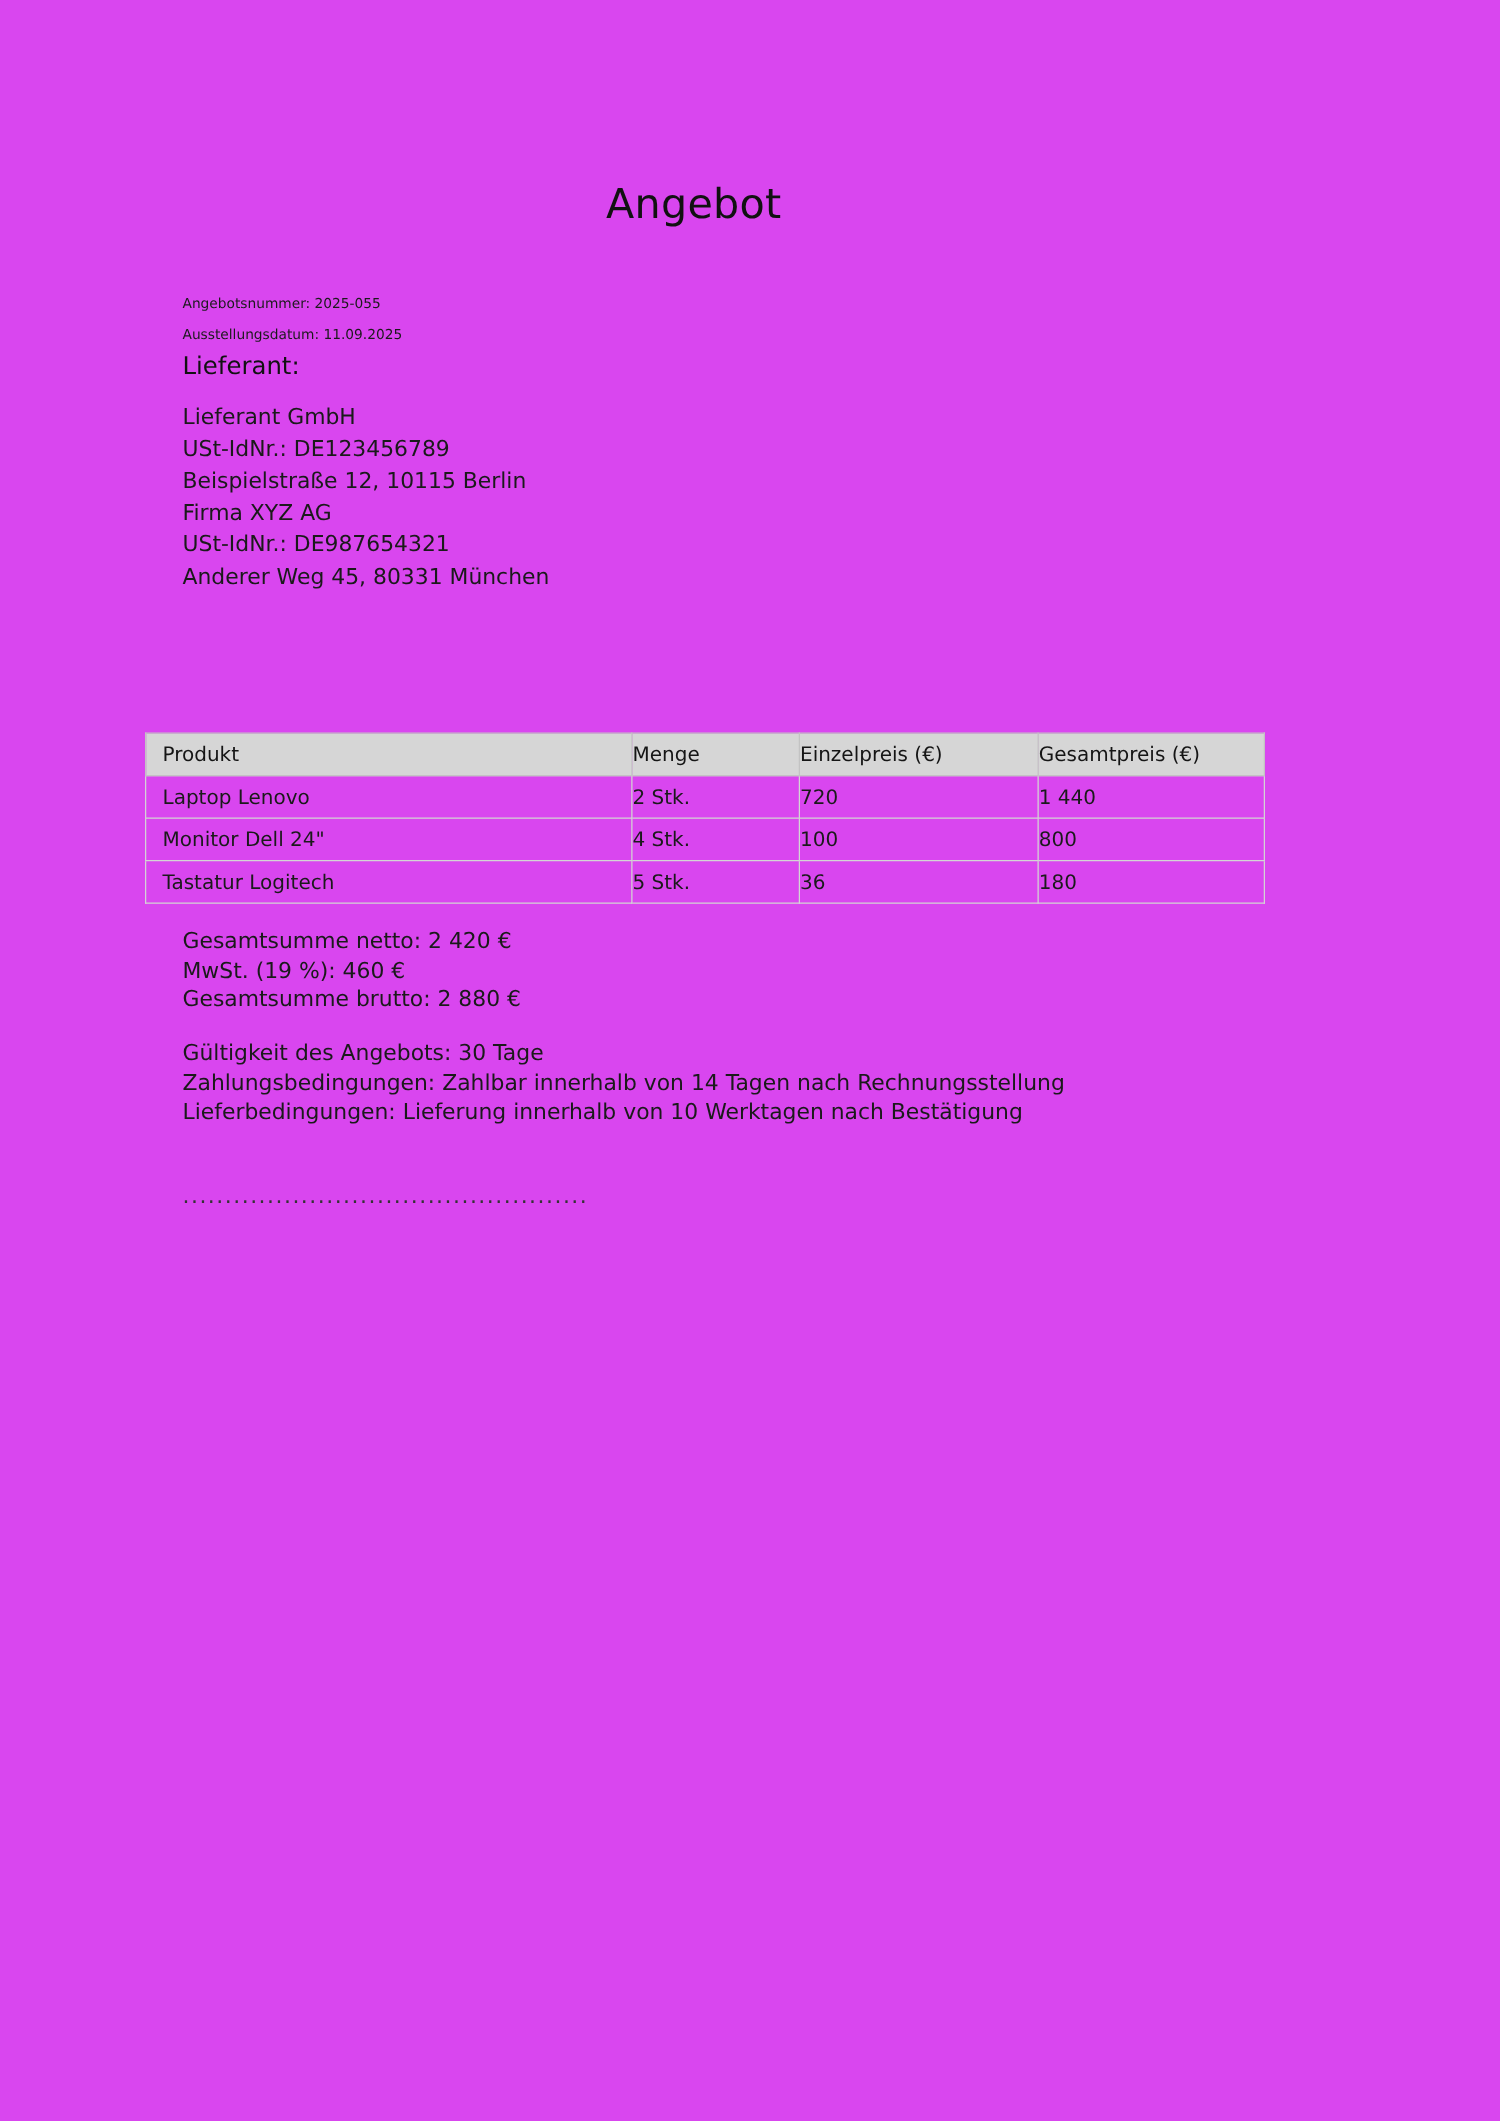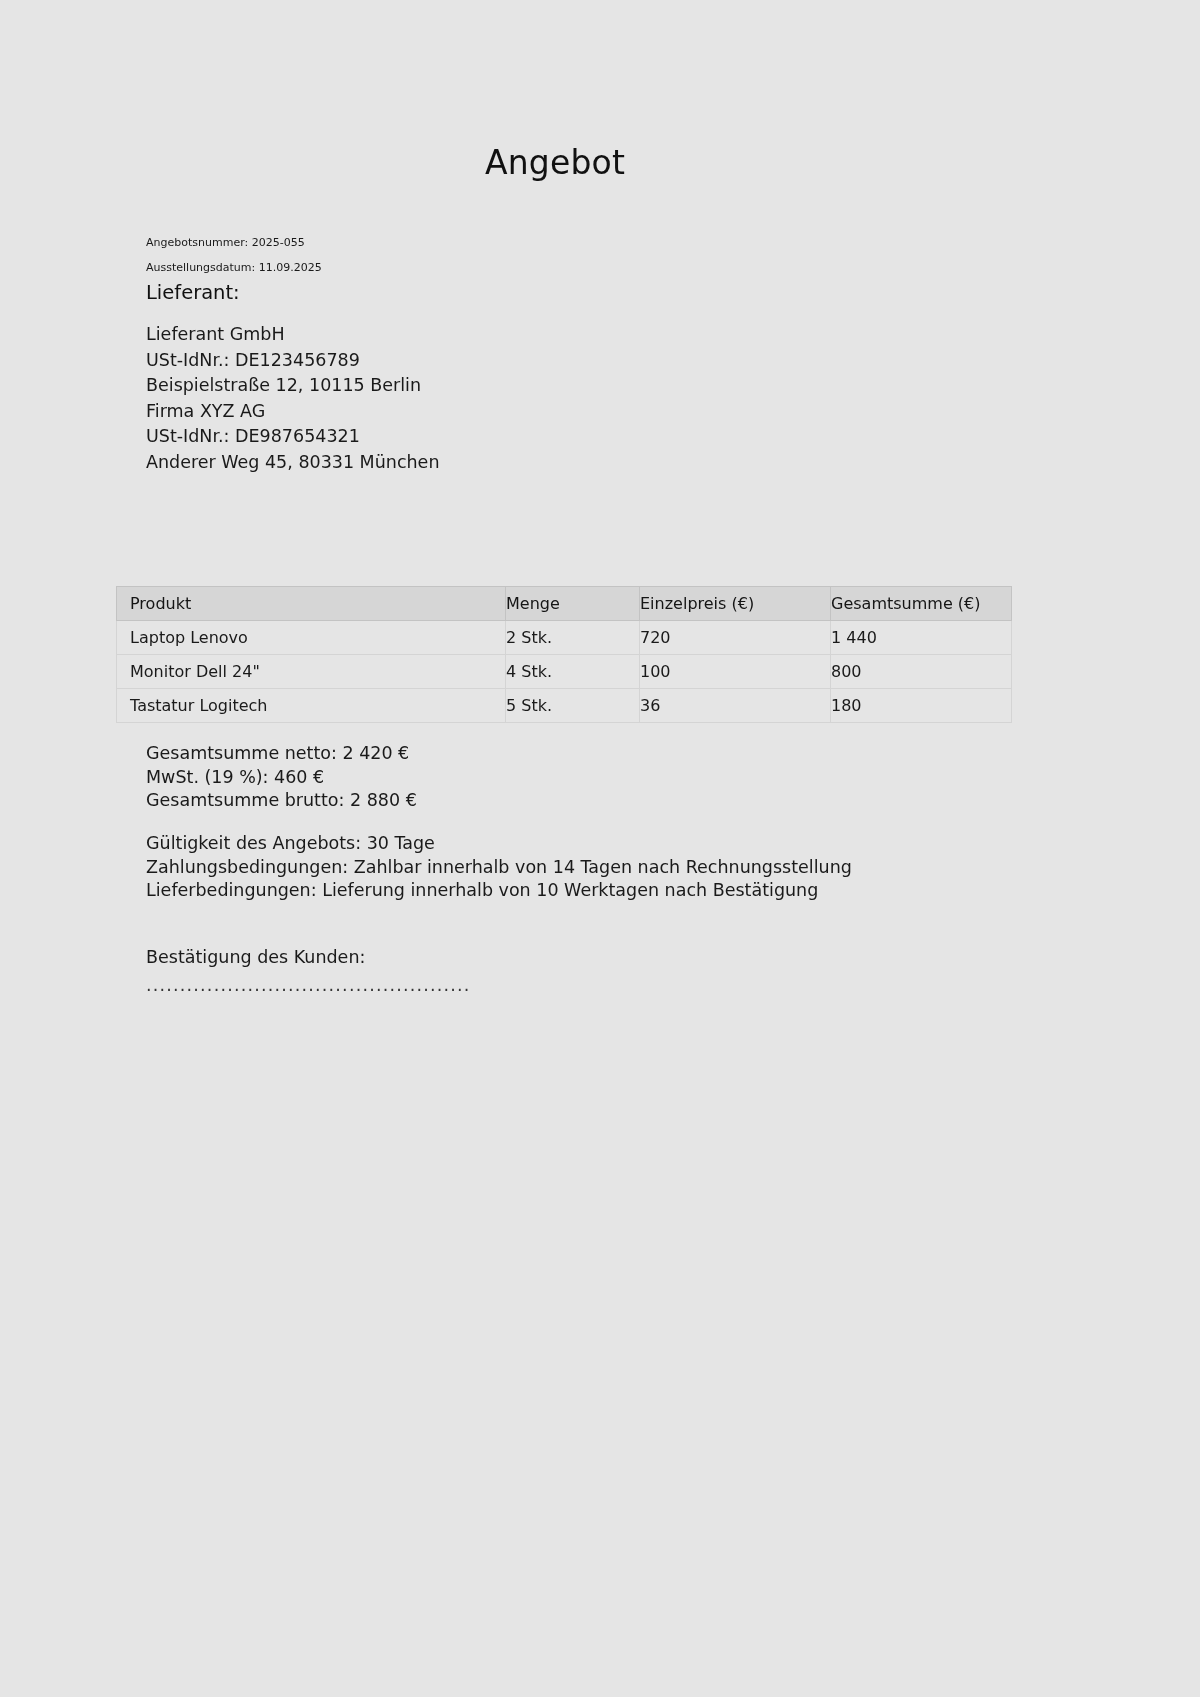--- a/index.html
+++ b/index.html
@@ -11,21 +11,21 @@
     width: 1200px;
     height: 1697px;
     font-family: "DejaVu Sans", sans-serif;
     color: #000000;
     overflow: hidden;
   }
   .page {
     position: relative;
     width: 1200px;
     height: 1697px;
-    background: #e5e5e5;
+    background: #d946ef;
     box-sizing: border-box;
   }
   .doc-title {
     position: absolute;
     top: 143px;
     left: 0;
     width: 1110px;
     text-align: center;
     font-size: 33px;
     font-weight: 400;
@@ -154,21 +154,21 @@
 
   </div>
 
   <div class="table-wrap">
     <table class="items">
       <thead>
         <tr>
           <th class="col-produkt">Produkt</th>
           <th class="col-menge ctr">Menge</th>
           <th class="col-einzel ctr">Einzelpreis (€)</th>
-          <th class="col-gesamt ctr">Gesamtsumme (€)</th>
+          <th class="col-gesamt ctr">Gesamtpreis (€)</th>
         </tr>
       </thead>
       <tbody>
         <tr>
           <td class="col-produkt">Laptop Lenovo</td>
           <td class="col-menge ctr">2 Stk.</td>
           <td class="col-einzel ctr">720</td>
           <td class="col-gesamt ctr">1 440</td>
         </tr>
         <tr>
@@ -193,17 +193,16 @@
     <span class="line">Gesamtsumme brutto: 2 880 €</span>
   </div>
 
   <div class="terms">
     <span class="line">Gültigkeit des Angebots: 30 Tage</span>
     <span class="line">Zahlungsbedingungen: Zahlbar innerhalb von 14 Tagen nach Rechnungsstellung</span>
     <span class="line">Lieferbedingungen: Lieferung innerhalb von 10 Werktagen nach Bestätigung</span>
   </div>
 
   <div class="confirm">
-    <span class="line">Bestätigung des Kunden:</span>
     <span class="line dots">................................................</span>
   </div>
 
 </div>
 
 </body></html>

